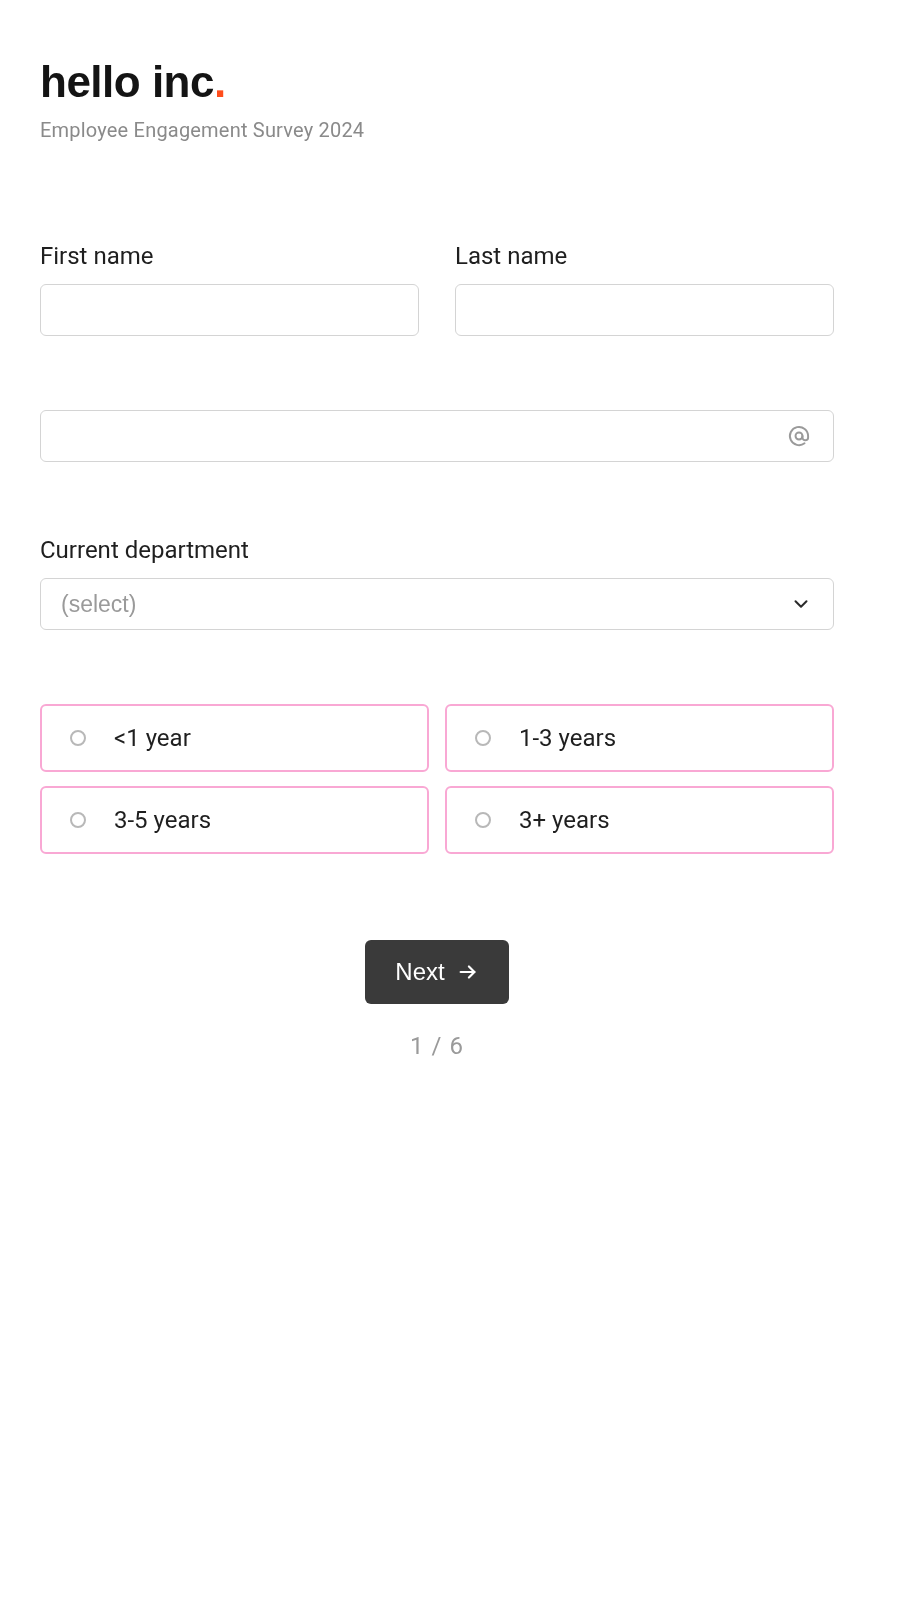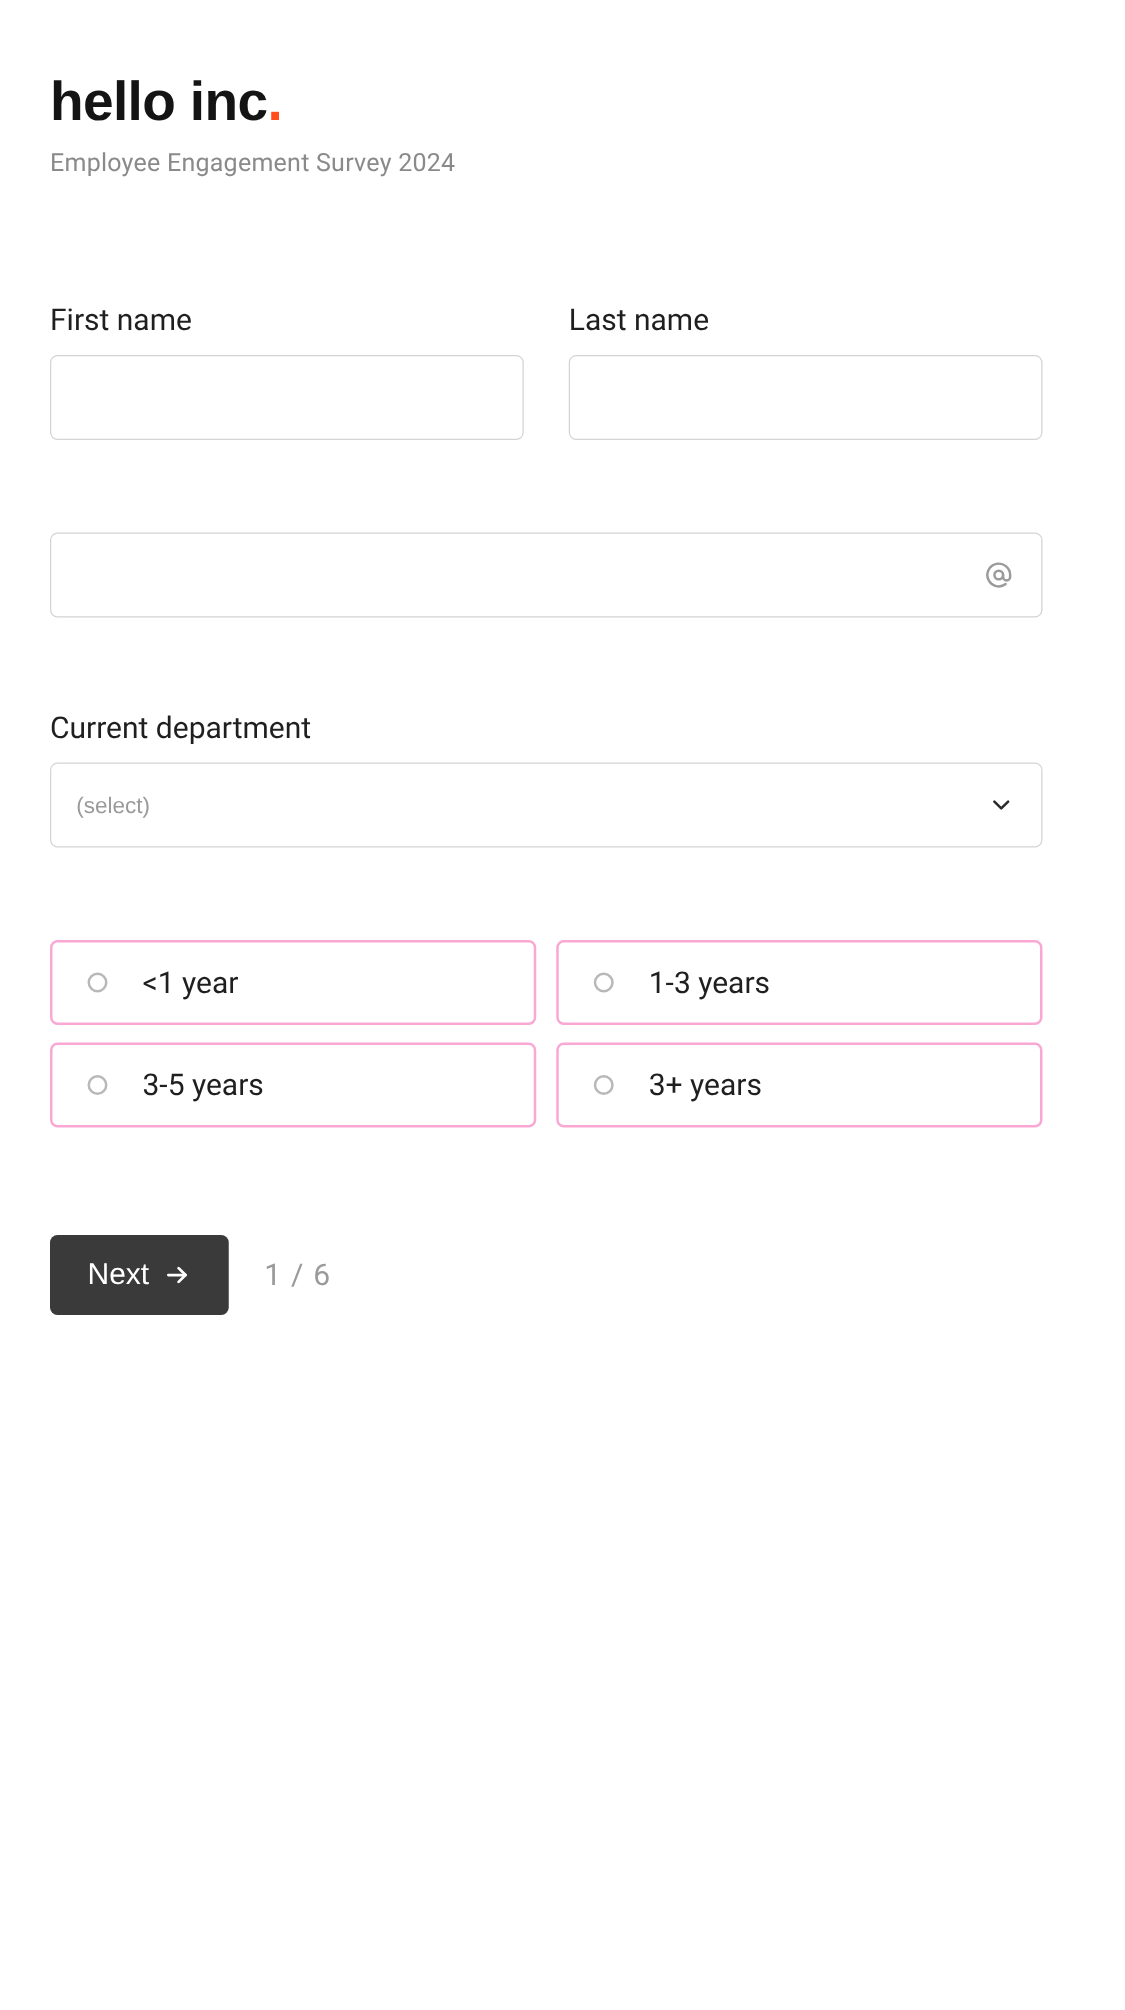--- a/index.html
+++ b/index.html
@@ -46,25 +46,25 @@
   .row-two {
     display: flex;
     gap: 36px;
   }
   .row-two > .field { flex: 1; }
 
   .field { margin-bottom: 74px; }
 
   .input, .select {
     width: 100%;
-    height: 68px;
+    height: 52px;
     border: 1px solid #d4d4d4;
     border-radius: 6px;
     background: #ffffff;
-    font-size: 18px;
+    font-size: 23px;
     padding: 0 60px 0 20px;
     color: #1f1f1f;
     position: relative;
   }
   .input::placeholder { color: #9a9a9a; }
   .select::placeholder { color: #9a9a9a; }
 
   .input-wrap { position: relative; }
   .input-wrap .suffix-icon {
     position: absolute;
@@ -114,20 +114,21 @@
     font-size: 24px;
     color: #1f1f1f;
   }
 
   
   .footer {
     display: flex;
     align-items: center;
     gap: 28px;
     margin-top: 86px;
+    flex-direction: column;
   }
   .next-btn {
     background: #3a3a3a;
     color: #ffffff;
     border: none;
     border-radius: 6px;
     font-size: 24px;
     font-weight: 500;
     padding: 18px 30px;
     display: inline-flex;

